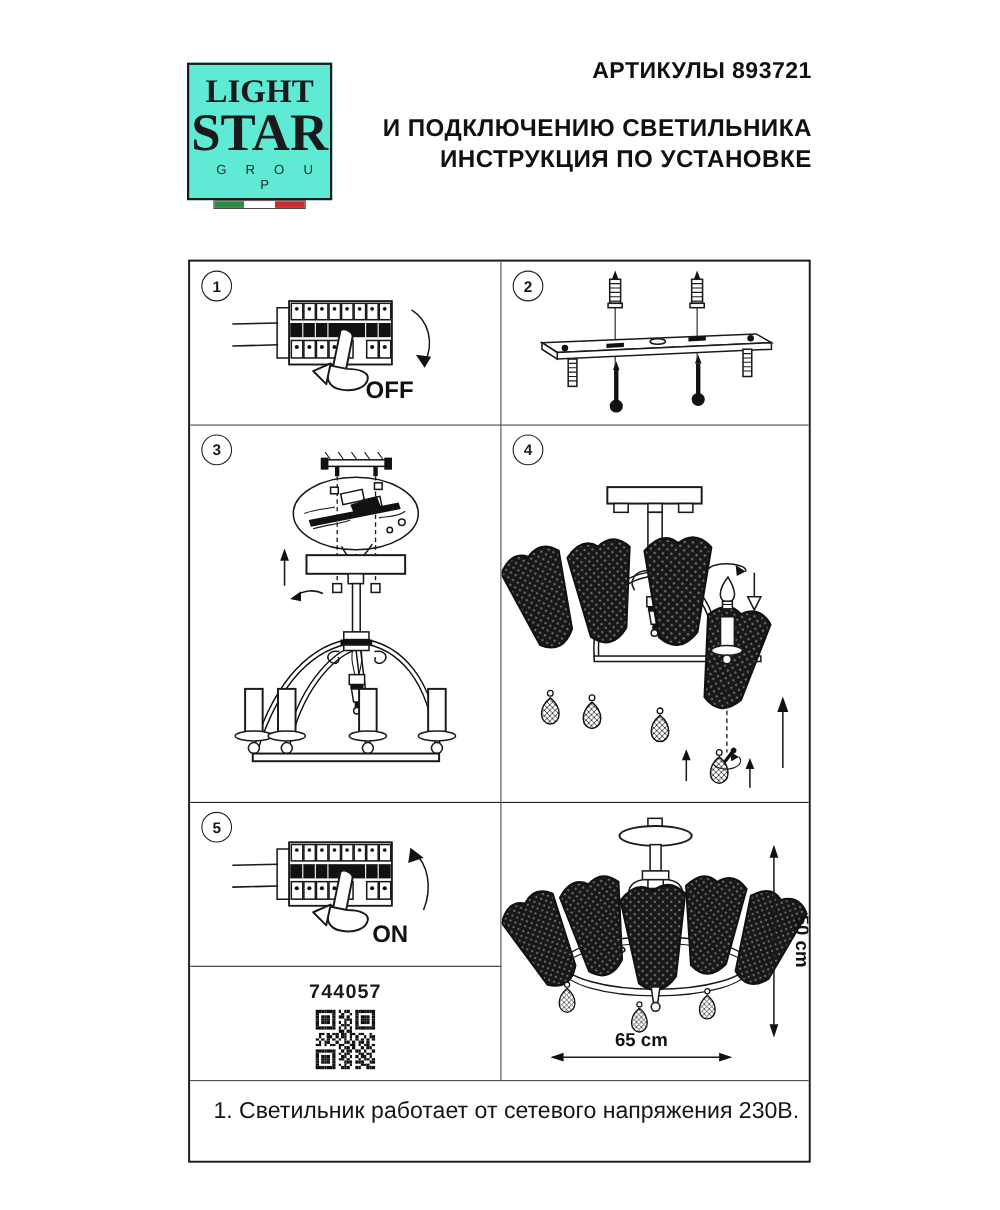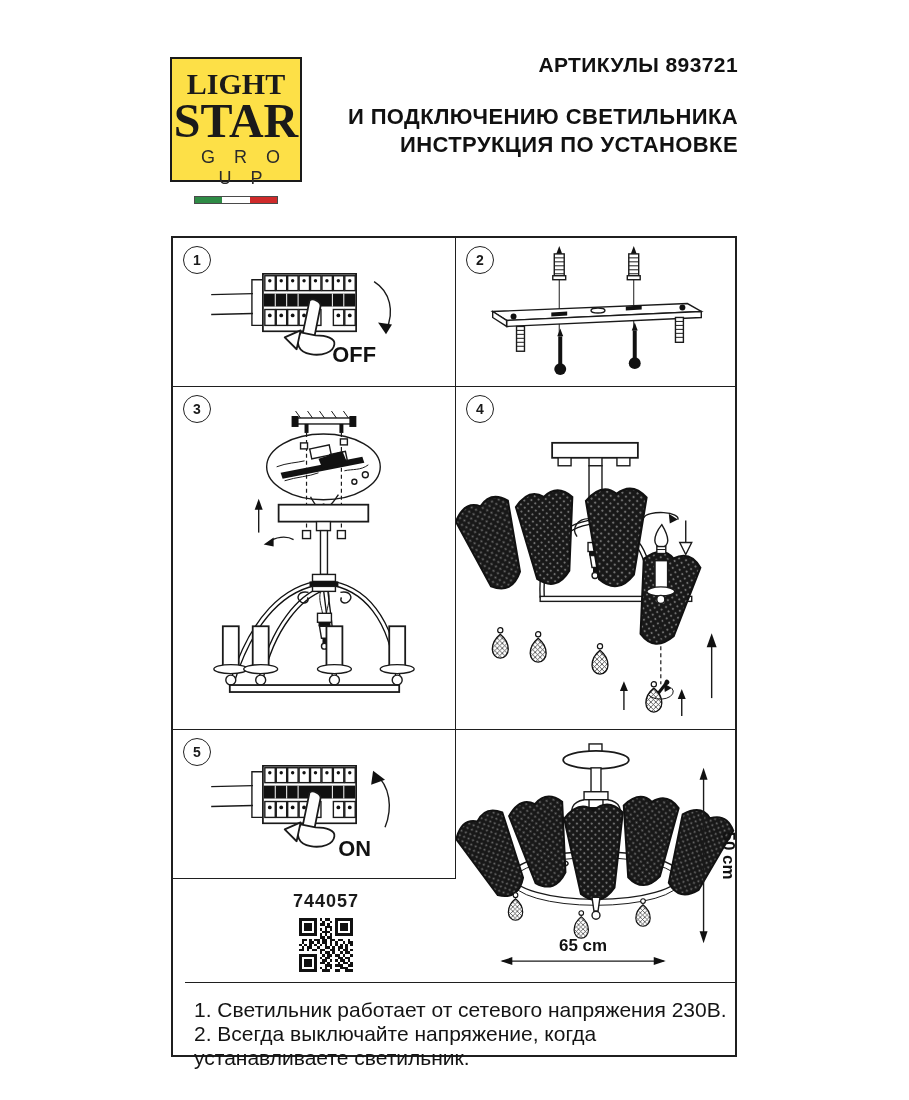--- a/index.html
+++ b/index.html
@@ -3,25 +3,25 @@
 <meta charset="utf-8">
 <style>
   html,body{margin:0;padding:0;}
   body{
     width:909px;height:1100px;position:relative;background:#ffffff;
     font-family:"Liberation Sans",sans-serif;color:#1a1a1a;overflow:hidden;
   }
   
   .logo-box{
     position:absolute;left:170px;top:57px;width:132px;height:125px;
-    border:2px solid #1a1a1a;text-align:center;background:#fde047;box-sizing:border-box;
+    border:2px solid #1a1a1a;text-align:center;background:#5eead4;box-sizing:border-box;
   }
   .logo-light{font-family:"Liberation Serif",serif;font-weight:bold;font-size:30px;line-height:0.95;margin-top:11px;letter-spacing:0;}
   .logo-star{font-family:"Liberation Serif",serif;font-weight:bold;font-size:48px;line-height:0.92;}
-  .logo-group{font-size:18px;letter-spacing:7px;padding-left:16px;margin-top:4px;color:#2b2b2b;}
+  .logo-group{font-size:12px;letter-spacing:7px;padding-left:16px;margin-top:4px;color:#2b2b2b;}
   .flag{width:84px;height:8px;margin:7px auto 0;display:flex;border:1px solid #4a4a4a;box-sizing:border-box;}
   .flag span{flex:1;height:100%;}
   .title-block{position:absolute;right:171px;top:50px;text-align:right;font-weight:bold;color:#111;}
   .t-top{font-size:21px;line-height:30px;letter-spacing:0.4px;}
   .t-main{font-size:22px;line-height:28px;letter-spacing:0.4px;margin-top:0;}
   .t-gap{height:23px;}
   
   .sheet{position:absolute;left:171px;top:236px;width:566px;height:821px;border:2px solid #1f1f1f;box-sizing:border-box;background:#fff;}
   .cell{position:absolute;box-sizing:border-box;background:#fff;}
   .br{border-right:1.5px solid #1f1f1f;}
@@ -439,21 +439,21 @@
         <path class="sw2" d="M112,100 L128,93 L124,112 Z"></path>
       </g>
       <g>
         <path class="s" stroke-width="2" d="M213,98 C221,78 218,56 203,44"></path>
         <polygon class="sb" points="201,41 199,55 213,50"></polygon>
       </g>
       <text x="166" y="127" font-size="22" font-weight="bold">ON</text>
     </svg>
   </div>
 
-  <div class="cell br bb" style="left:12px;top:641px;width:283px;height:104px;">
+  <div class="cell br bb" style="left:0;top:641px;width:283px;height:104px;">
     <div class="code-text">744057</div>
     <div class="qr" style="grid-template-columns: repeat(21, 1fr);">
         <div class="qm"></div>
         <div class="qm"></div>
         <div class="qm"></div>
         <div class="qm"></div>
         <div class="qm"></div>
         <div class="qm"></div>
         <div class="qm"></div>
         <div></div>
@@ -936,17 +936,16 @@
         <polygon class="sb" points="56,228 44,232 56,236"></polygon>
         <polygon class="sb" points="198,228 210,232 198,236"></polygon>
         <text x="127" y="222" text-anchor="middle" font-size="17" font-weight="bold">65 cm</text>
       </g>
     </svg>
   </div>
 
   <div class="cell" style="left:0;top:745px;width:562px;height:72px;">
     <div class="notes">
       <div>1. Светильник работает от сетевого напряжения 230В.</div>
-      <div>2. Всегда выключайте напряжение, когда устанавливаете светильник.</div>
     </div>
   </div>
 
 </div>
 
 </body></html>

